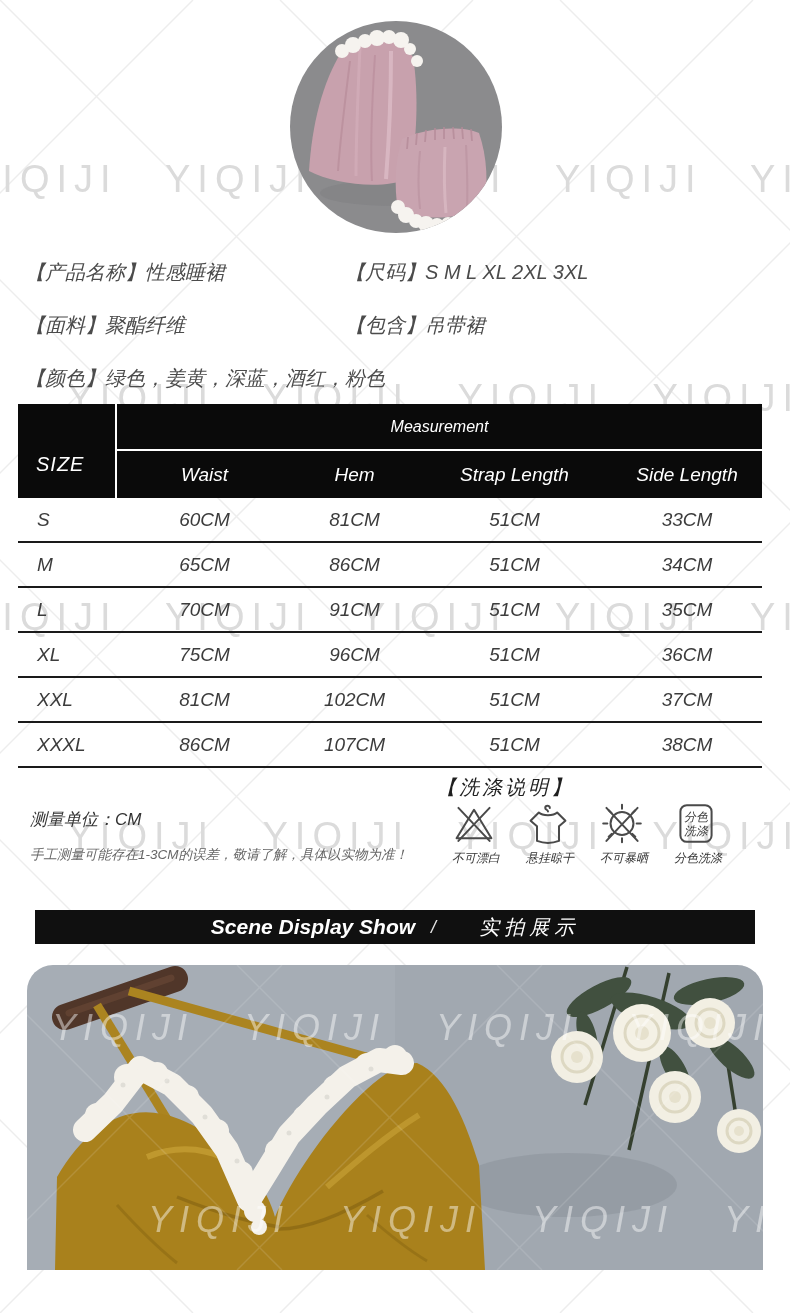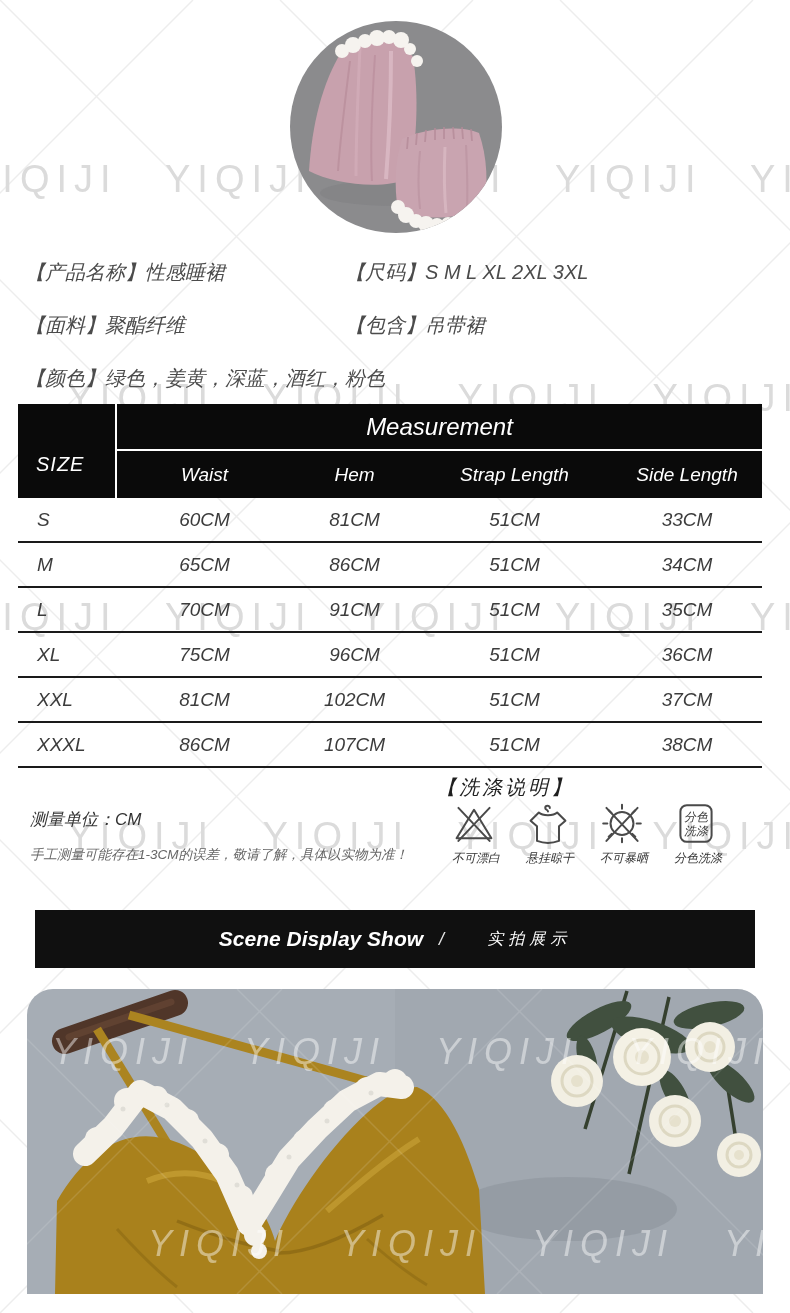--- a/index.html
+++ b/index.html
@@ -23,46 +23,46 @@
   .info-row:last-child{margin-bottom:12px;text-align:center;}
   .info-left{width:320px;}
 
   
   .size-table{margin:11px 28px 0 18px;}
   .st-header{display:flex;background:#0a0a0a;color:#ffffff;height:94px;}
   .st-corner{width:97px;border-right:2px solid #ffffff;display:flex;align-items:flex-end;
              padding:0 0 22px 18px;font-size:20px;letter-spacing:1px;}
   .st-right{flex:1;display:flex;flex-direction:column;}
   .st-group{height:45px;display:flex;align-items:center;justify-content:center;
-            border-bottom:2px solid #ffffff;font-size:24px;}
+            border-bottom:2px solid #ffffff;font-size:16px;}
   .st-cols{flex:1;display:grid;grid-template-columns:175px 125px 195px 150px;align-items:center;
            text-align:center;font-size:19px;}
   .st-row{display:grid;grid-template-columns:99px 175px 125px 195px 150px;height:43px;
           border-bottom:2px solid #1a1a1a;align-items:center;font-size:19px;color:#3c3c3c;text-align:center;}
   .st-row .st-size{text-align:left;padding-left:19px;}
 
   
   .wash{position:relative;height:142px;}
   .wash-title{position:absolute;left:436px;top:6px;font-size:20px;color:#1f1f1f;letter-spacing:3px;}
   .wash-left{position:absolute;left:30px;top:40px;}
   .unit{font-size:17px;color:#333333;}
   .note{font-size:13.5px;color:#666666;margin-top:15px;}
   .wash-icons{position:absolute;left:452px;top:32px;display:flex;gap:10px;}
   .wash-item{width:64px;display:flex;flex-direction:column;align-items:flex-start;}
   .wash-item svg{width:44px;height:47px;}
   .wash-glyph{stroke:#4a4a4a;stroke-width:2.2;fill:none;stroke-linecap:round;stroke-linejoin:round;}
   .wash-text{fill:#3a3a3a;font-size:13px;}
   .wash-label{font-size:12px;color:#333333;margin-top:3px;white-space:nowrap;}
 
   
-  .banner{margin:0 35px;height:58px;background:#101010;display:flex;align-items:center;
+  .banner{margin:0 35px;height:34px;background:#101010;display:flex;align-items:center;
           justify-content:center;gap:16px;color:#ffffff;}
   .banner-en{font-size:21px;font-weight:bold;}
   .banner-sep{font-size:18px;opacity:.9;}
-  .banner-zh{font-size:16px;letter-spacing:5px;margin-left:27px;}
+  .banner-zh{font-size:20px;letter-spacing:5px;margin-left:27px;}
 
   
   .photo{margin:21px 27px 0;height:305px;border-radius:26px 26px 0 0;overflow:hidden;position:relative;}
   .photo svg{display:block;}
   #wm-photo{z-index:2;}
   #wm-photo span{color:rgba(255,255,255,.45);font-size:36px;}
 </style>
 </head>
 <body>
 

